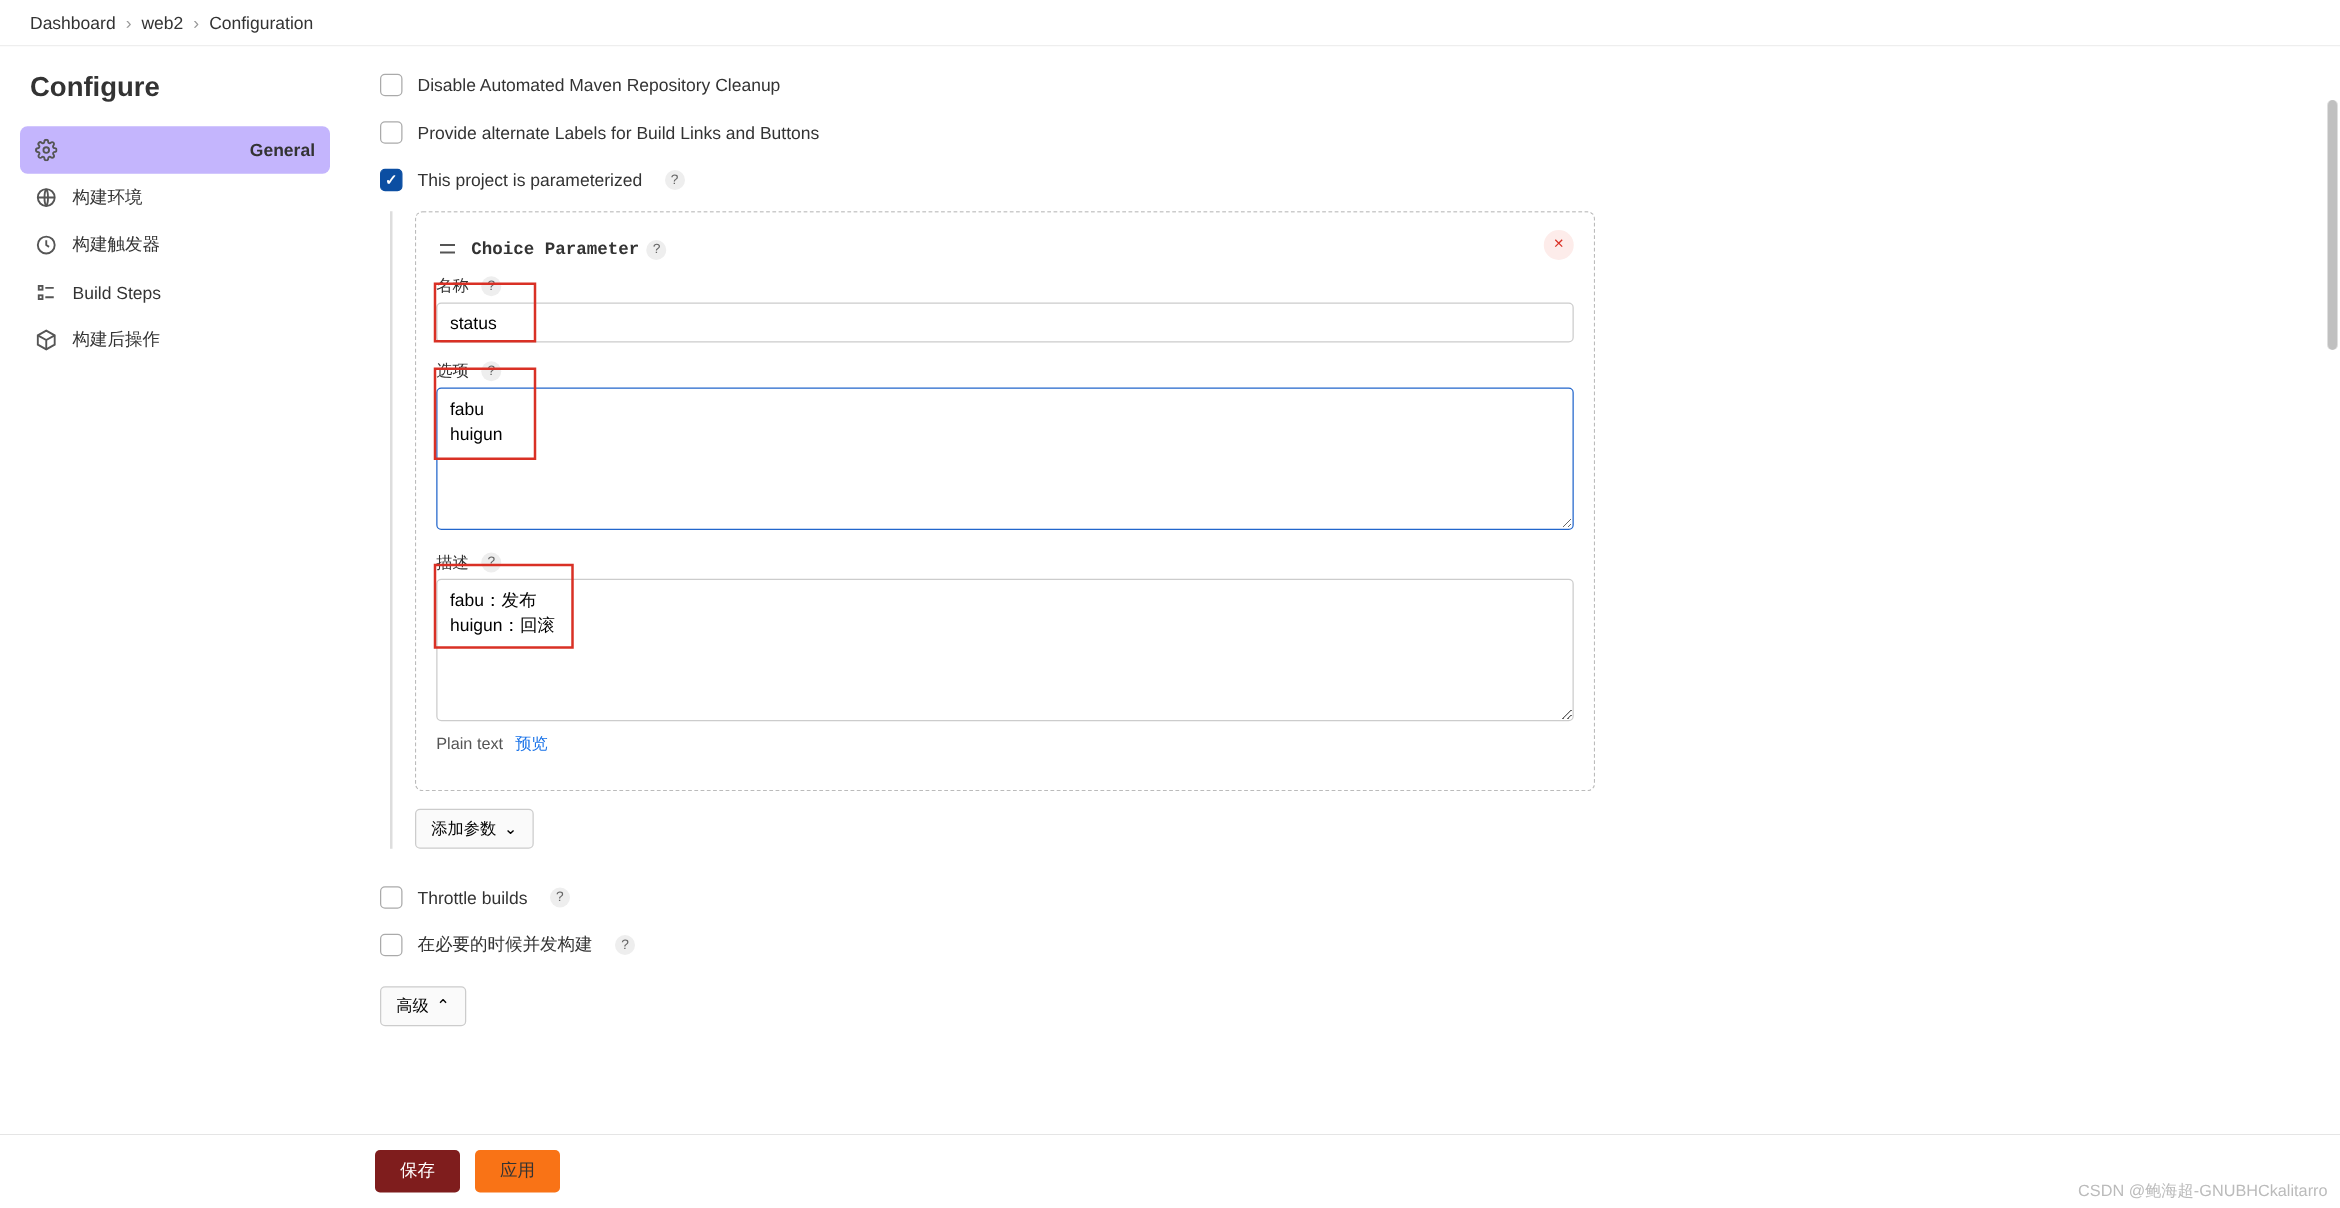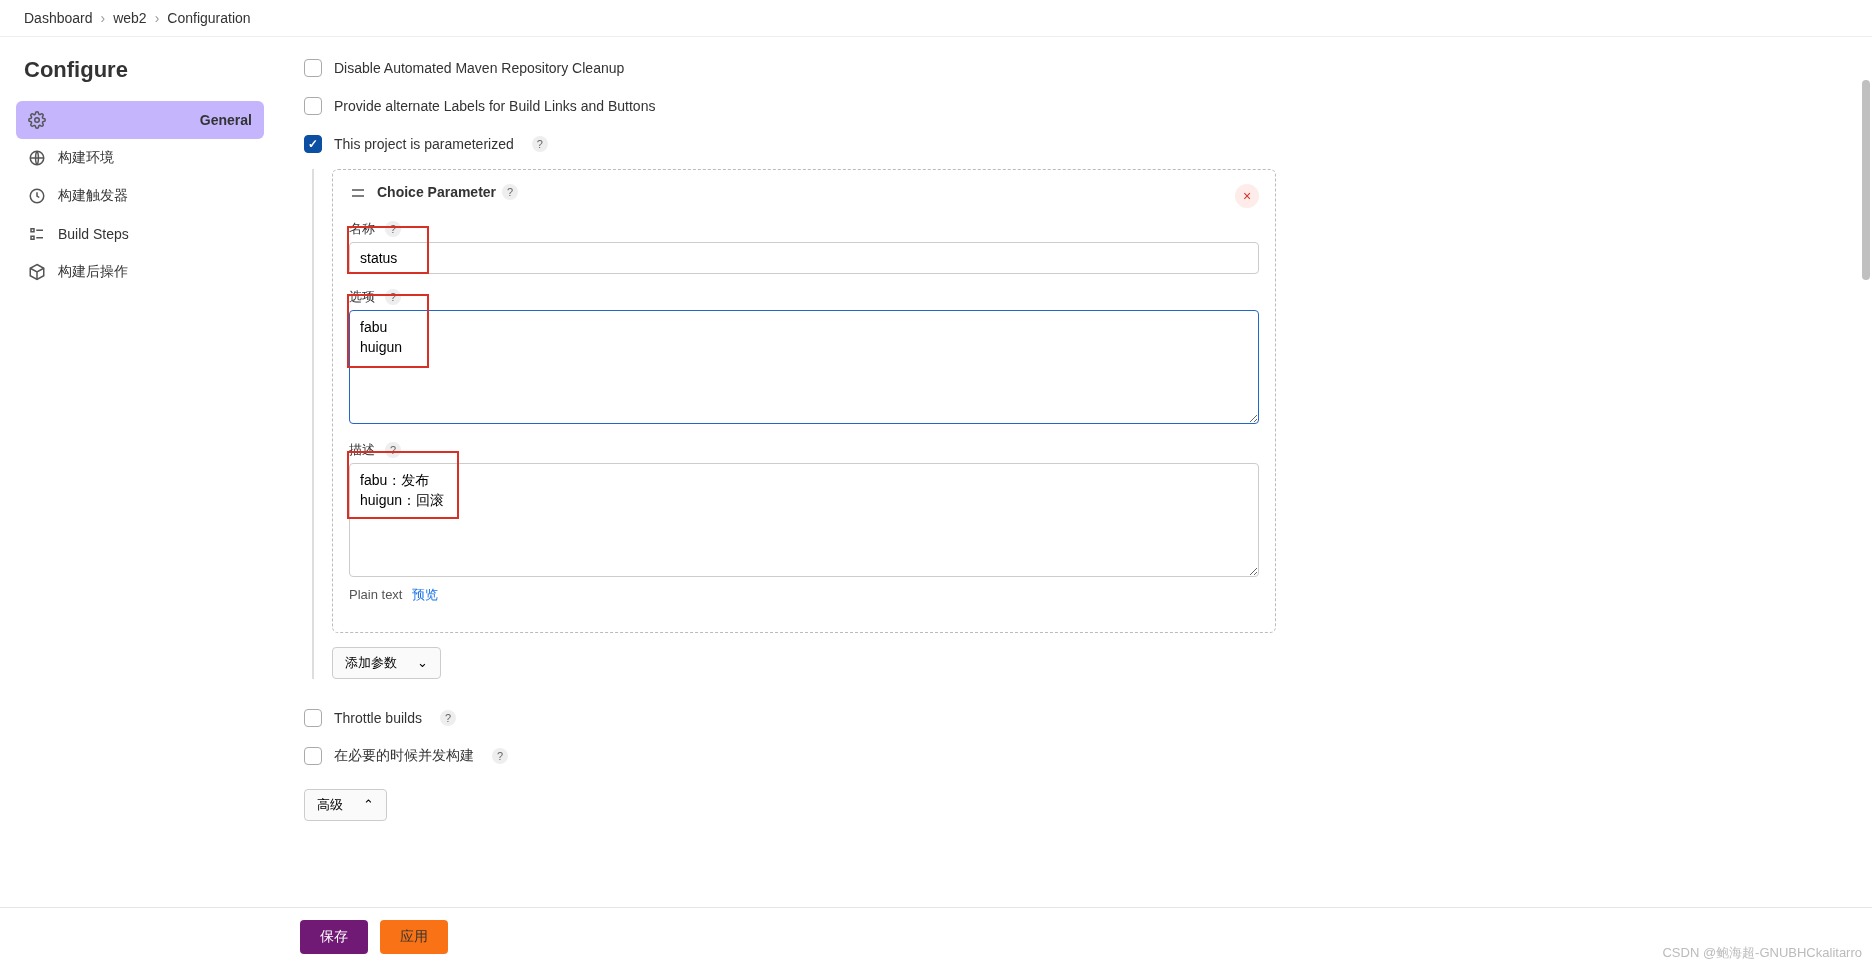--- a/index.html
+++ b/index.html
@@ -13,35 +13,35 @@
 .nav-item.active { background: #c4b5fd; font-weight: 700; justify-content: space-between; }
 .nav-item .icon { width: 18px; height: 18px; display: flex; align-items: center; justify-content: center; color: #555; }
 .content { flex: 1; padding: 12px 24px 80px 24px; max-width: 1020px; }
 .chk-row { display: flex; align-items: center; gap: 12px; padding: 10px 0; }
 .chk { width: 18px; height: 18px; border: 1.5px solid #aaa; border-radius: 4px; display: flex; align-items: center; justify-content: center; cursor: pointer; flex-shrink: 0; }
 .chk.checked { background: #0b4ea2; border-color: #0b4ea2; color: #fff; }
 .chk.checked::after { content: "✓"; font-size: 12px; font-weight: bold; }
 .help { width: 16px; height: 16px; border-radius: 50%; background: #eee; color: #666; display: inline-flex; align-items: center; justify-content: center; font-size: 11px; margin-left: 6px; cursor: pointer; }
 .param-wrap { margin-left: 8px; border-left: 2px solid #ddd; padding-left: 18px; margin-top: 6px; }
 .param-box { border: 1px dashed #bbb; border-radius: 6px; padding: 14px 16px; }
-.param-head { display: flex; align-items: flex-start; margin-bottom: 12px; }
+.param-head { display: flex; align-items: flex-end; margin-bottom: 12px; font-family: Liberation Mono, monospace; }
 .drag-icon { width: 20px; display: flex; align-items: center; color: #555; margin-right: 8px; }
 .param-title { font-weight: 700; }
 .param-close { margin-left: auto; width: 24px; height: 24px; border-radius: 50%; background: #fdecea; color: #d93025; display: flex; align-items: center; justify-content: center; cursor: pointer; font-size: 14px; }
 .fld { margin-bottom: 14px; }
 .fld-label { font-size: 13px; color: #333; margin-bottom: 4px; display: flex; align-items: center; gap: 4px; }
 .inp { width: 100%; border: 1px solid #ccc; border-radius: 4px; padding: 7px 10px; font-size: 14px; font-family: inherit; resize: vertical; }
 .red-border-overlay { position: absolute; border: 2px solid #d93025; pointer-events: none; }
 .rel { position: relative; }
 .fmt-row { font-size: 13px; color: #555; margin-top: 6px; }
 .fmt-row a { color: #1a73e8; text-decoration: none; margin-left: 6px; }
-.add-btn, .adv-btn { margin-top: 14px; border: 1px solid #ccc; background: #fafafa; border-radius: 4px; padding: 6px 12px; font-size: 13px; cursor: pointer; display: inline-flex; align-items: center; gap: 20px; }
+.add-btn, .adv-btn { margin-top: 14px; border: 1px solid #ccc; background: #fafafa; border-radius: 4px; padding: 6px 12px; font-size: 13px; cursor: pointer; display: inline-flex; align-items: center; gap: 6px; }
 .footer-bar { position: fixed; bottom: 0; left: 0; right: 0; background: #fff; border-top: 1px solid #e5e5e5; padding: 12px 24px 12px 300px; display: flex; gap: 12px; }
 .btn { border: none; border-radius: 4px; padding: 8px 20px; font-size: 14px; cursor: pointer; }
-.btn-primary { background: #701a75; color: #fff; }
+.btn-primary { background: #7f1d1d; color: #fff; }
 .btn-secondary { background: #f97316; color: #333; }
 .watermark { position: fixed; bottom: 4px; right: 10px; color: #bbb; font-size: 13px; }
 .scrollbar-fake { position: fixed; right: 2px; top: 80px; width: 8px; height: 200px; background: #c0c0c0; border-radius: 4px; }
 textarea.inp { line-height: 1.4; }
 svg { width: 18px; height: 18px; }
 </style>
 </head>
 <body>
 
 <div class="breadcrumb">

